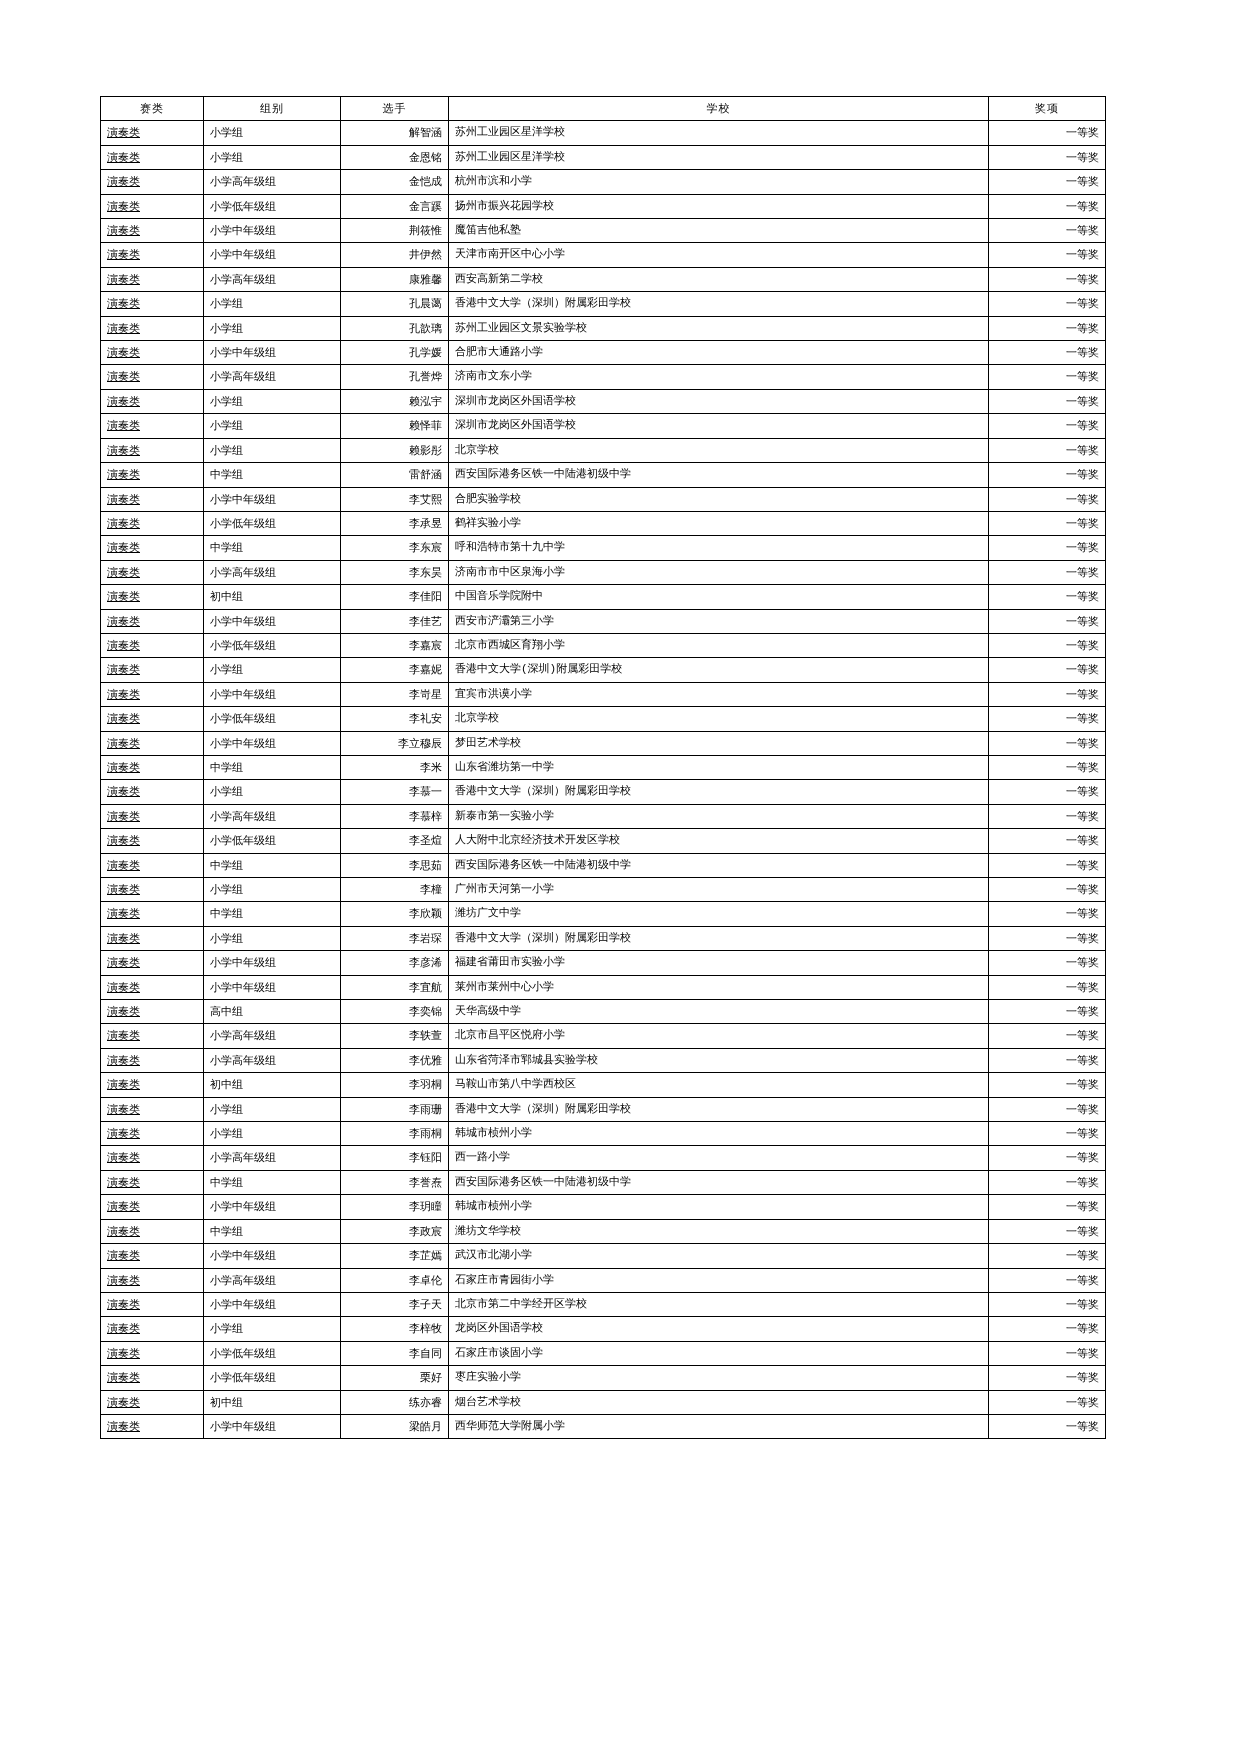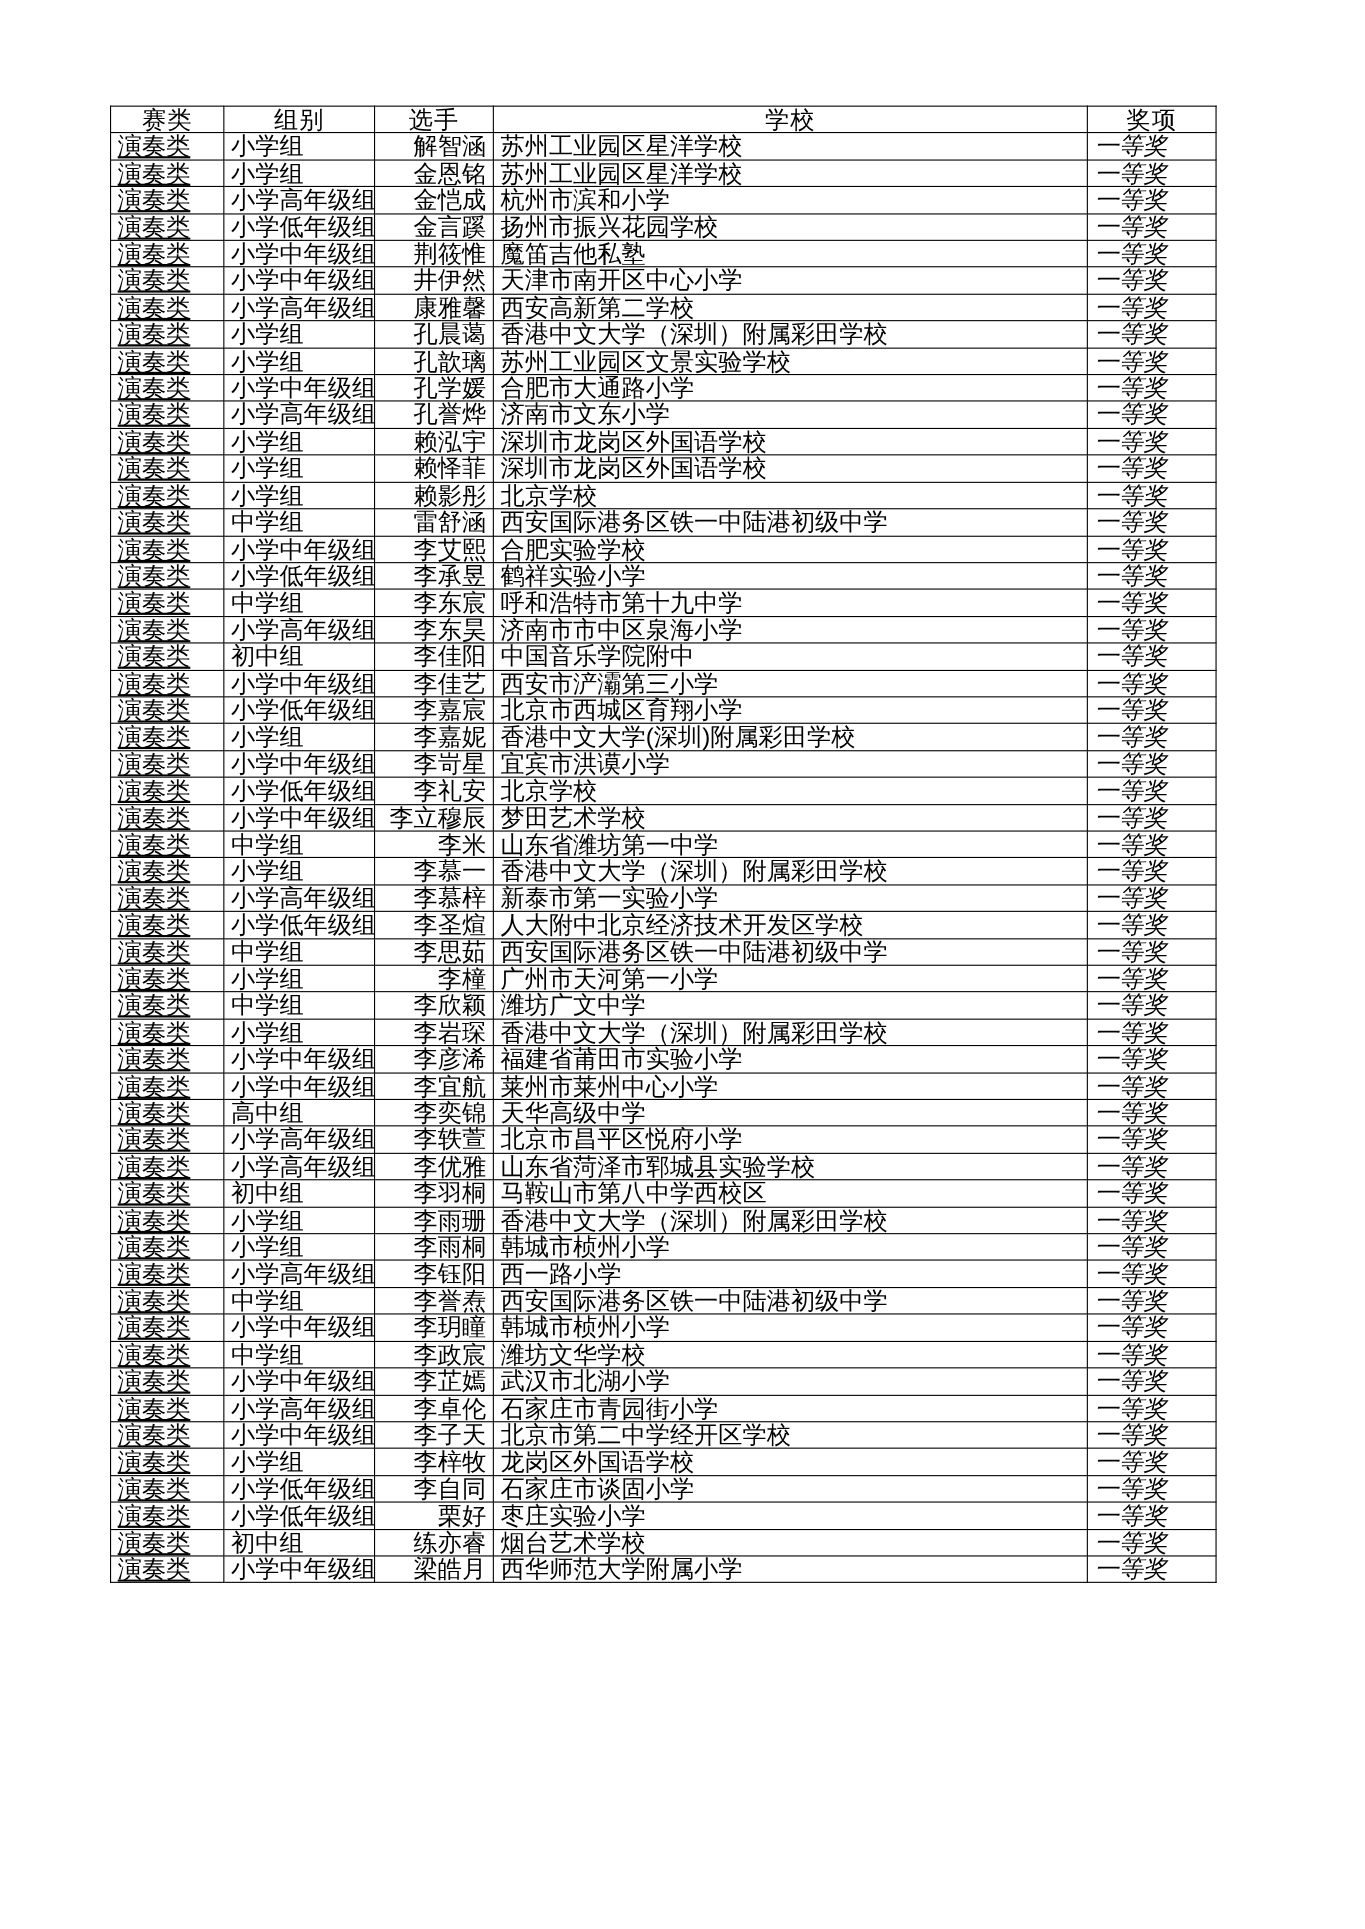--- a/index.html
+++ b/index.html
@@ -20,21 +20,21 @@
     top: 0;
     width: 1241px;
     height: 1754px;
     box-sizing: border-box;
     padding: 96px 100px 0 100px;
   }
   table.award-table {
     border-collapse: collapse;
     width: 1005px;
     table-layout: fixed;
-    font-size: 22px;
+    font-size: 11px;
   }
   table.award-table td, table.award-table th {
     border: 1.6px solid #000000;
     padding: 0 6px;
     height: 23.4px;
     line-height: 23.4px;
     white-space: nowrap;
     overflow: hidden;
     font-weight: normal;
     vertical-align: middle;
@@ -48,22 +48,22 @@
   }
   col.c-cat   { width: 103px; }
   col.c-group { width: 137px; }
   col.c-name  { width: 108px; }
   col.c-school{ width: 540px; }
   col.c-award { width: 117px; }
 
   td.cat    { text-align: left;  padding-left: 7px; text-decoration: underline; }
   td.group  { text-align: left;  padding-left: 10px; margin-left: 27px; }
   td.name   { text-align: right;  padding-left: 10px; }
-  td.school { text-align: left;  padding-left: 9px; }
-  td.award  { text-align: left; font-style: italic; }
+  td.school { text-align: left;  padding-left: 9px; font-family: Liberation Mono, monospace; }
+  td.award  { text-align: right; }
 </style>
 </head>
 <body>
 
 <div class="page">
   <table class="award-table">
     <colgroup>
       <col class="c-cat">
         <col class="c-group">
         <col class="c-name">

